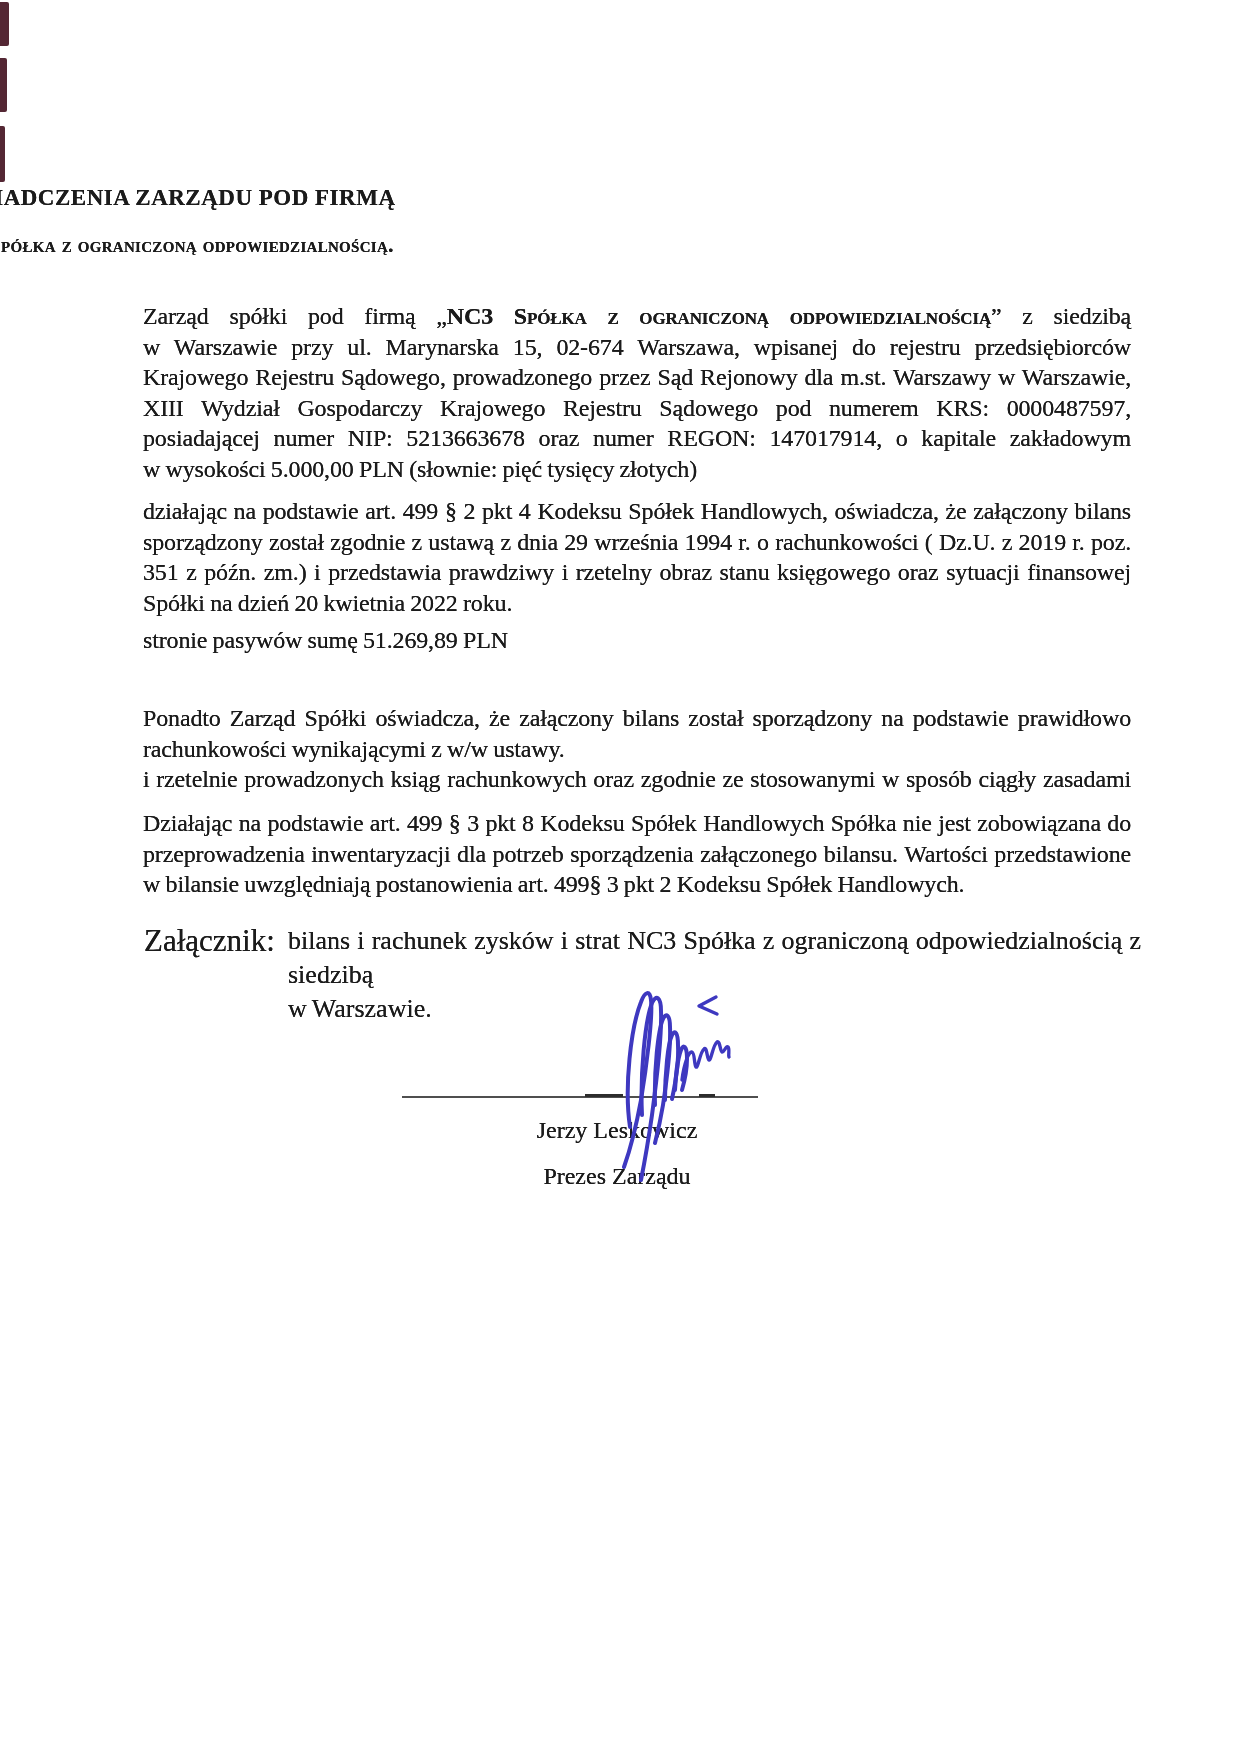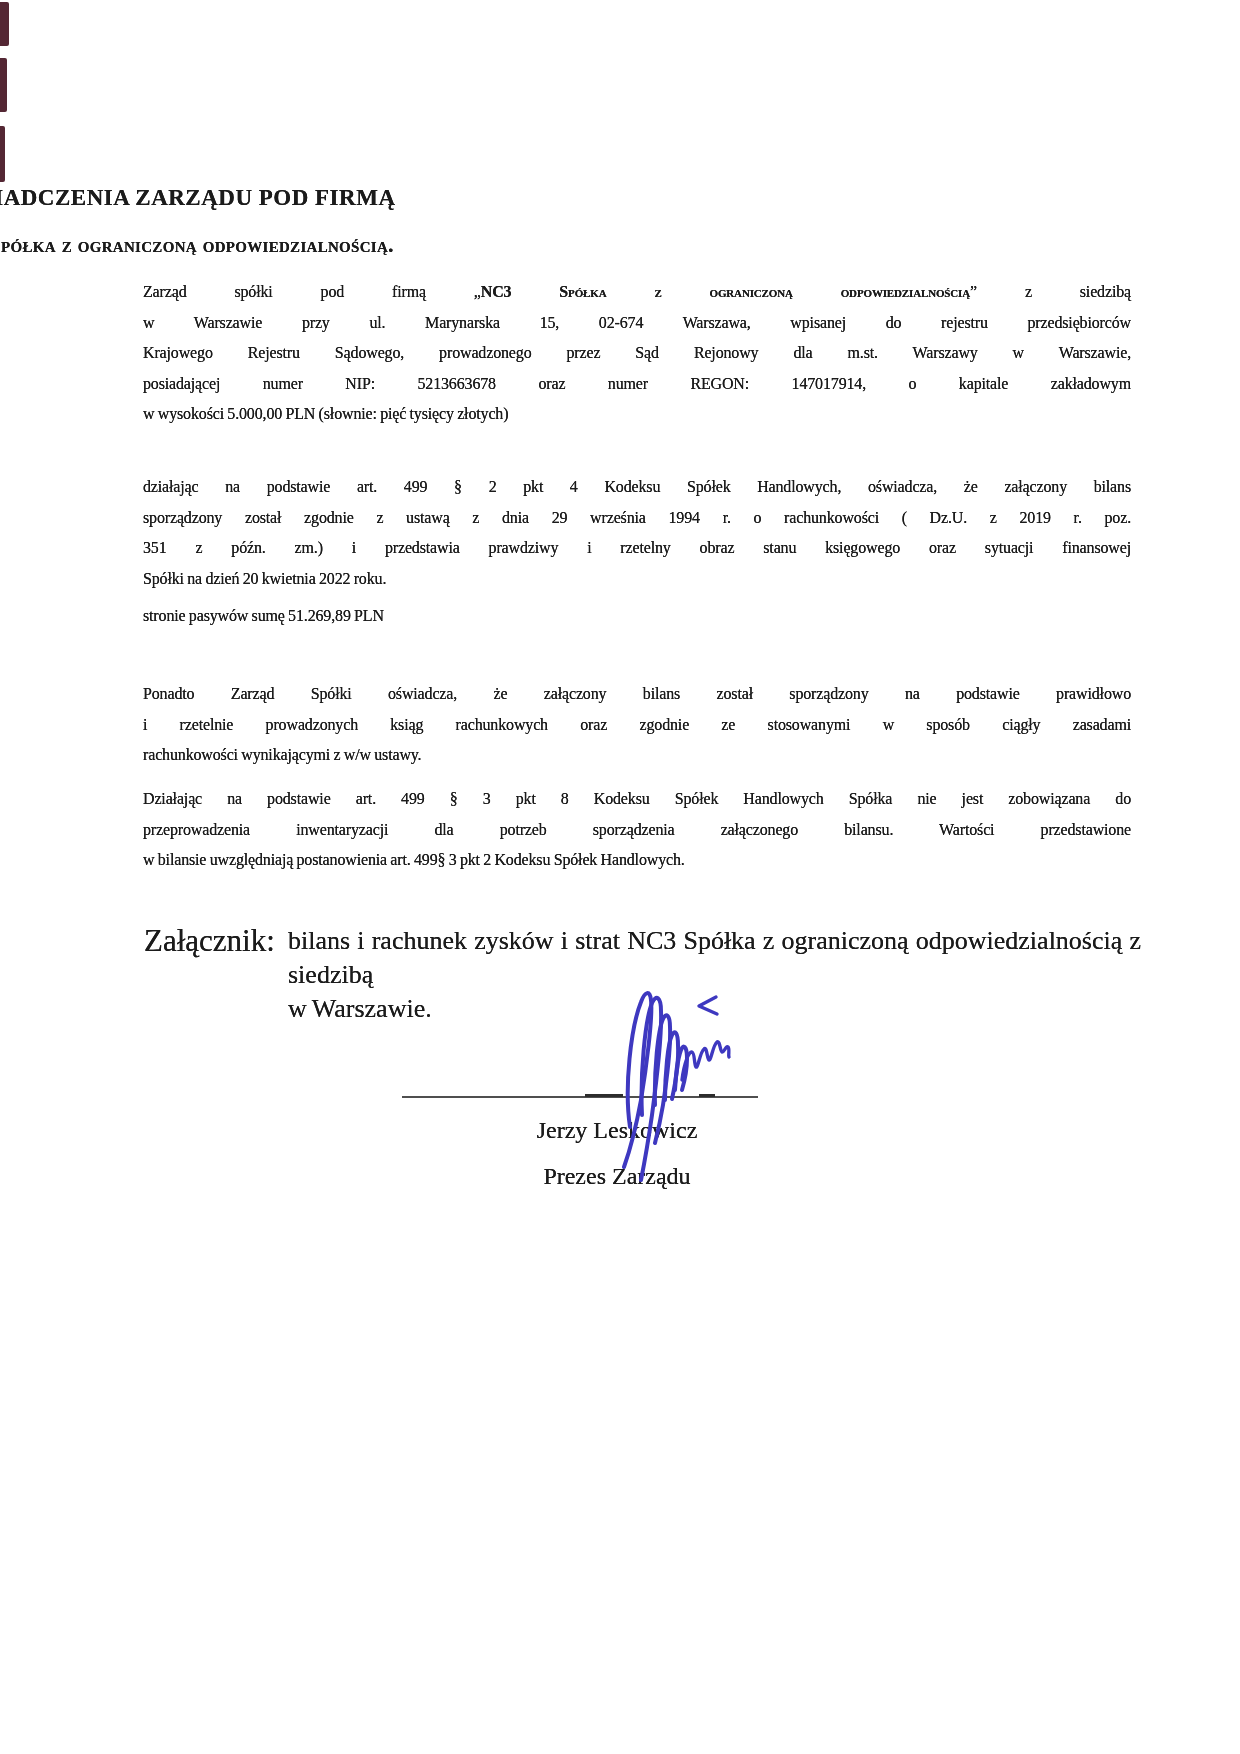--- a/index.html
+++ b/index.html
@@ -26,23 +26,24 @@
   .doc-subtitle{
     position:absolute;left:0;top:232px;width:1240px;
     transform:translateX(-61px);
     font-size:22px;line-height:26px;font-weight:bold;
     font-variant:small-caps;letter-spacing:.3px;
     text-shadow:0 0 .5px currentColor;
   }
 
   .para{
     position:absolute;left:143px;width:988px;
-    font-size:16px;line-height:30.5px;
+    font-size:24px;line-height:30.5px;
     letter-spacing:-0.15px;word-spacing:-0.5px;
     text-shadow:0 0 .45px currentColor;
+    margin-top:24px;
   }
   .ln{white-space:normal;}
   .ln.just{text-align:justify;text-align-last:justify;}
   .ln .b{font-weight:bold;}
   .ln .sc{font-variant:small-caps;}
 
   .attach-label{
     position:absolute;left:144px;top:924px;
     font-size:31px;line-height:34px;
     text-shadow:0 0 .45px currentColor;
@@ -82,36 +83,37 @@
   <div class="edge-mark m2"></div>
   <div class="edge-mark m3"></div>
 
   <div class="doc-title">OŚWIADCZENIA ZARZĄDU POD FIRMĄ</div>
   <div class="doc-subtitle">NC3 Spółka z ograniczoną odpowiedzialnością.</div>
 
   <div class="para" style="top:277px">
       <div class="ln just"><span>Zarząd spółki pod firmą „</span><span class="b sc">NC3 Spółka z ograniczoną odpowiedzialnością</span><span>” z siedzibą</span></div>
       <div class="ln just">w Warszawie przy ul. Marynarska 15, 02-674 Warszawa, wpisanej do rejestru przedsiębiorców</div>
       <div class="ln just">Krajowego Rejestru Sądowego, prowadzonego przez Sąd Rejonowy dla m.st. Warszawy w Warszawie,</div>
+      <div class="ln just">XIII Wydział Gospodarczy Krajowego Rejestru Sądowego pod numerem KRS: 0000487597,</div>
       <div class="ln just">posiadającej numer NIP: 5213663678 oraz numer REGON: 147017914, o kapitale zakładowym</div>
       <div class="ln">w wysokości 5.000,00 PLN (słownie: pięć tysięcy złotych)</div>
     </div>
   <div class="para" style="top:472px">
       <div class="ln just">działając na podstawie art. 499 § 2 pkt 4 Kodeksu Spółek Handlowych, oświadcza, że załączony bilans</div>
       <div class="ln just">sporządzony został zgodnie z ustawą z dnia 29 września 1994 r. o rachunkowości ( Dz.U. z 2019 r. poz.</div>
       <div class="ln just">351 z późn. zm.) i przedstawia prawdziwy i rzetelny obraz stanu księgowego oraz sytuacji finansowej</div>
       <div class="ln">Spółki na dzień 20 kwietnia 2022 roku.</div>
     </div>
   <div class="para" style="top:601px">
       <div class="ln">stronie pasywów sumę 51.269,89 PLN</div>
     </div>
   <div class="para" style="top:679px">
       <div class="ln just">Ponadto Zarząd Spółki oświadcza, że załączony bilans został sporządzony na podstawie prawidłowo</div>
+      <div class="ln">rachunkowości wynikającymi z w/w ustawy.</div>
       <div class="ln just">i rzetelnie prowadzonych ksiąg rachunkowych oraz zgodnie ze stosowanymi w sposób ciągły zasadami</div>
-      <div class="ln">rachunkowości wynikającymi z w/w ustawy.</div>
     </div>
   <div class="para" style="top:784px">
       <div class="ln just">Działając na podstawie art. 499 § 3 pkt 8 Kodeksu Spółek Handlowych Spółka nie jest zobowiązana do</div>
       <div class="ln just">przeprowadzenia inwentaryzacji dla potrzeb sporządzenia załączonego bilansu. Wartości przedstawione</div>
       <div class="ln">w bilansie uwzględniają postanowienia art. 499§ 3 pkt 2 Kodeksu Spółek Handlowych.</div>
     </div>
 
   <div class="attach-label">Załącznik:</div>
   <div class="attach-lines">
       <div class="ln just">bilans i rachunek zysków i strat NC3 Spółka z ograniczoną odpowiedzialnością z siedzibą</div>

